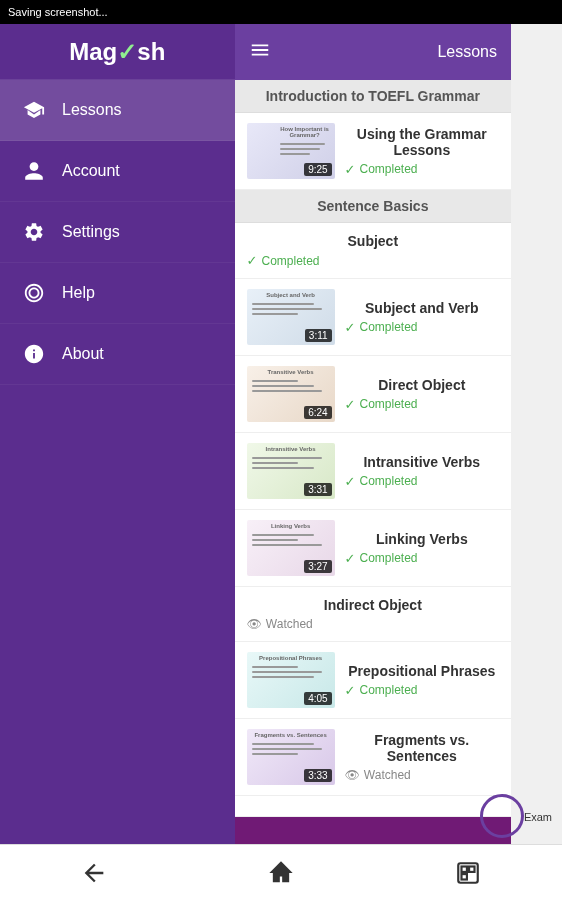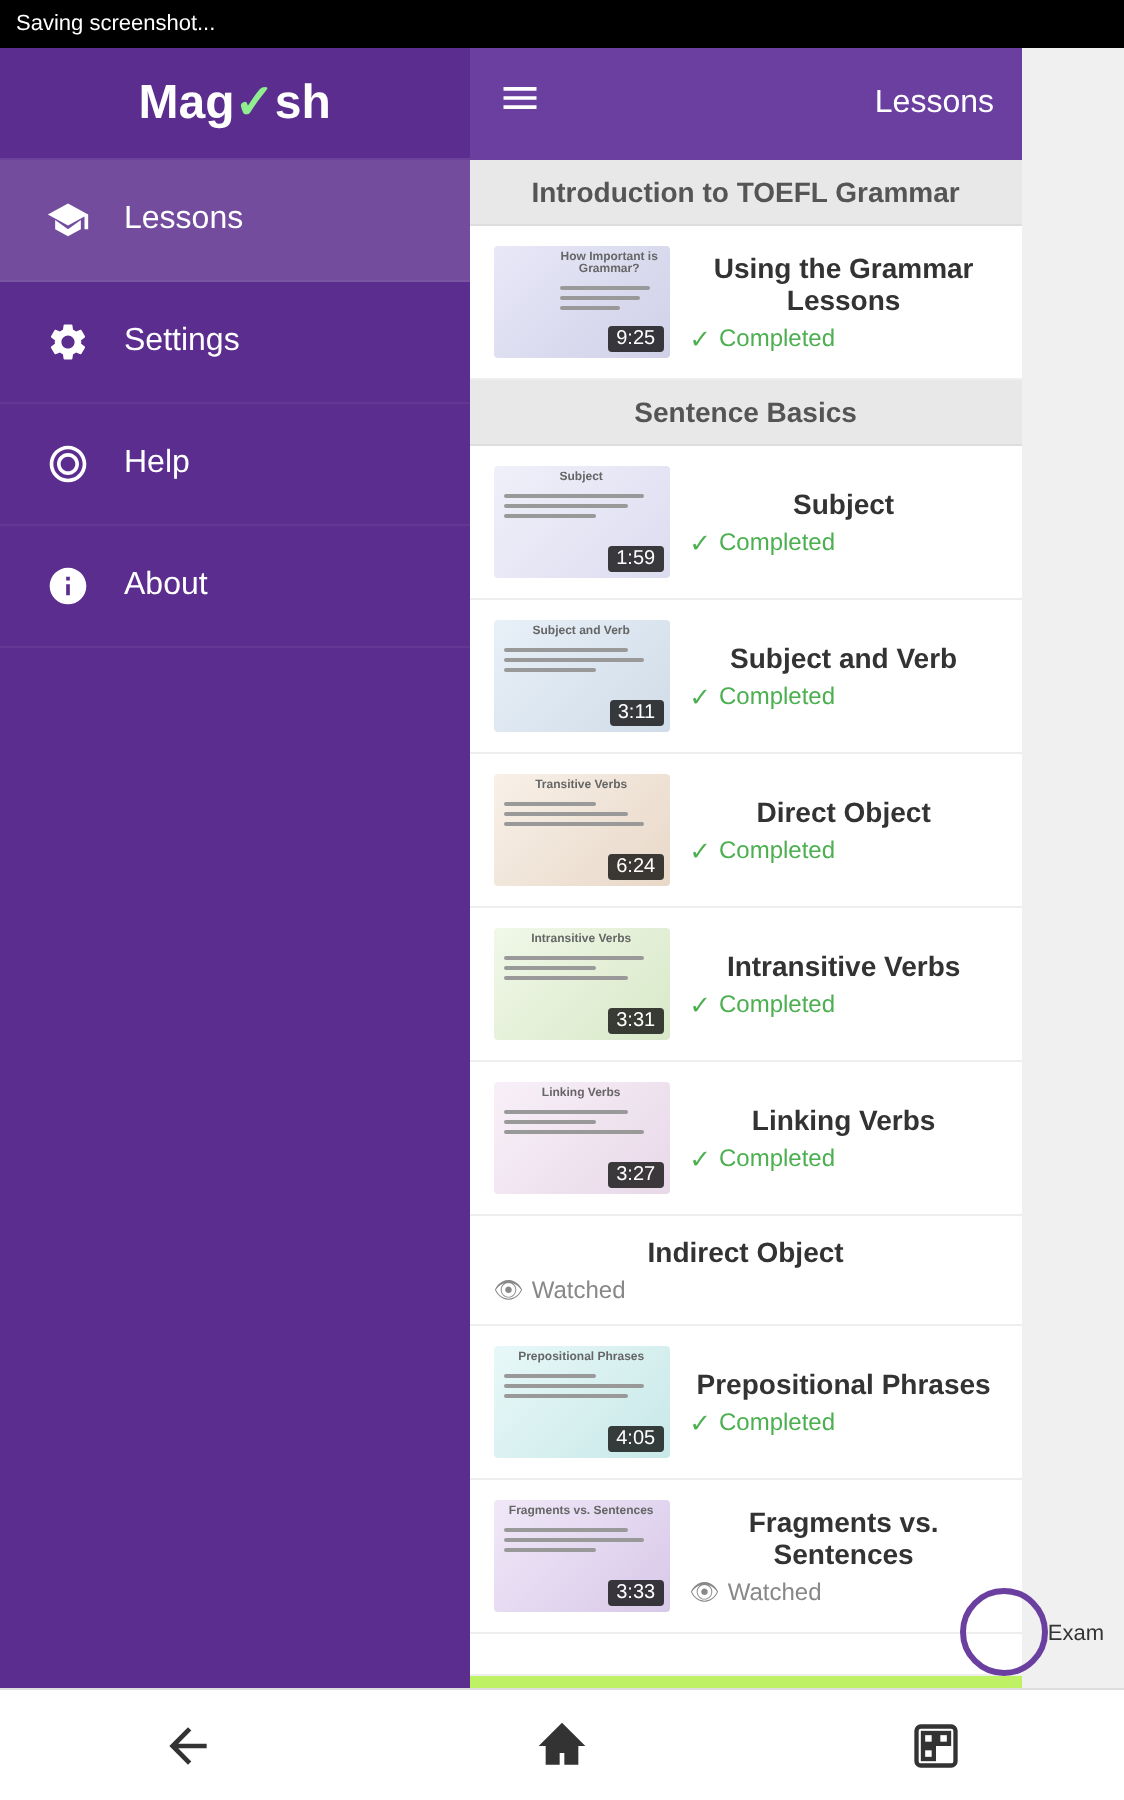--- a/index.html
+++ b/index.html
@@ -108,21 +108,21 @@
 
     .header-lessons-link {
       color: #fff;
       font-size: 16px;
       cursor: pointer;
     }
 
     .lessons-list {
       flex: 1;
       overflow-y: auto;
-      background: #bef264;
+      background: #701a75;
     }
 
     .lessons-list::-webkit-scrollbar {
       width: 4px;
     }
 
     .section-header {
       background: #e8e8e8;
       padding: 8px 12px;
       font-size: 14px;
@@ -292,20 +292,28 @@
 
       <div class="nav-item active">
         <div class="nav-icon">
           <svg width="22" height="22" viewBox="0 0 24 24" fill="white">
             <path d="M12 3L1 9l11 6 9-4.91V17h2V9L12 3zm-7 9.05V17l7 3.86 7-3.86v-4.95L12 17l-7-4.95z"></path>
           </svg>
         </div>
         <span class="nav-label">Lessons</span>
       </div>
 
+      <div class="nav-item">
+        <div class="nav-icon">
+          <svg width="22" height="22" viewBox="0 0 24 24" fill="white">
+            <path d="M12 12c2.7 0 4.8-2.1 4.8-4.8S14.7 2.4 12 2.4 7.2 4.5 7.2 7.2 9.3 12 12 12zm0 2.4c-3.2 0-9.6 1.6-9.6 4.8v2.4h19.2v-2.4c0-3.2-6.4-4.8-9.6-4.8z"></path>
+          </svg>
+        </div>
+        <span class="nav-label">Account</span>
+      </div>
 
       <div class="nav-item">
         <div class="nav-icon">
           <svg width="22" height="22" viewBox="0 0 24 24" fill="white">
             <path d="M19.14,12.94c0.04-0.3,0.06-0.61,0.06-0.94c0-0.32-0.02-0.64-0.07-0.94l2.03-1.58c0.18-0.14,0.23-0.41,0.12-0.61 l-1.92-3.32c-0.12-0.22-0.37-0.29-0.59-0.22l-2.39,0.96c-0.5-0.38-1.03-0.7-1.62-0.94L14.4,2.81c-0.04-0.24-0.24-0.41-0.48-0.41 h-3.84c-0.24,0-0.43,0.17-0.47,0.41L9.25,5.35C8.66,5.59,8.12,5.92,7.63,6.29L5.24,5.33c-0.22-0.08-0.47,0-0.59,0.22L2.74,8.87 C2.62,9.08,2.66,9.34,2.86,9.48l2.03,1.58C4.84,11.36,4.8,11.69,4.8,12s0.02,0.64,0.07,0.94l-2.03,1.58 c-0.18,0.14-0.23,0.41-0.12,0.61l1.92,3.32c0.12,0.22,0.37,0.29,0.59,0.22l2.39-0.96c0.5,0.38,1.03,0.7,1.62,0.94l0.36,2.54 c0.05,0.24,0.24,0.41,0.48,0.41h3.84c0.24,0,0.44-0.17,0.47-0.41l0.36-2.54c0.59-0.24,1.13-0.56,1.62-0.94l2.39,0.96 c0.22,0.08,0.47,0,0.59-0.22l1.92-3.32c0.12-0.22,0.07-0.47-0.12-0.61L19.14,12.94z M12,15.6c-1.98,0-3.6-1.62-3.6-3.6 s1.62-3.6,3.6-3.6s3.6,1.62,3.6,3.6S13.98,15.6,12,15.6z"></path>
           </svg>
         </div>
         <span class="nav-label">Settings</span>
       </div>
 
@@ -363,29 +371,20 @@
             <span>Completed</span>
           </div>
         </div>
       </div>
 
       <div class="section-header">
         <span>Sentence Basics</span>
       </div>
 
       <div class="lesson-item">
-        <div class="lesson-thumbnail" style="background: linear-gradient(135deg, #f0f0fa 0%, #dcdcf0 100%);">
-          <div class="thumb-title">Subject</div>
-          <div class="thumb-lines">
-            <div class="thumb-line long"></div>
-            <div class="thumb-line medium"></div>
-            <div class="thumb-line short"></div>
-          </div>
-          <div class="thumb-timer">1:59</div>
-        </div>
         <div class="lesson-info">
           <div class="lesson-title">Subject</div>
           <div class="lesson-status status-completed">
             <span class="check-icon">✓</span>
             <span>Completed</span>
           </div>
         </div>
       </div>
 
       <div class="lesson-item">

